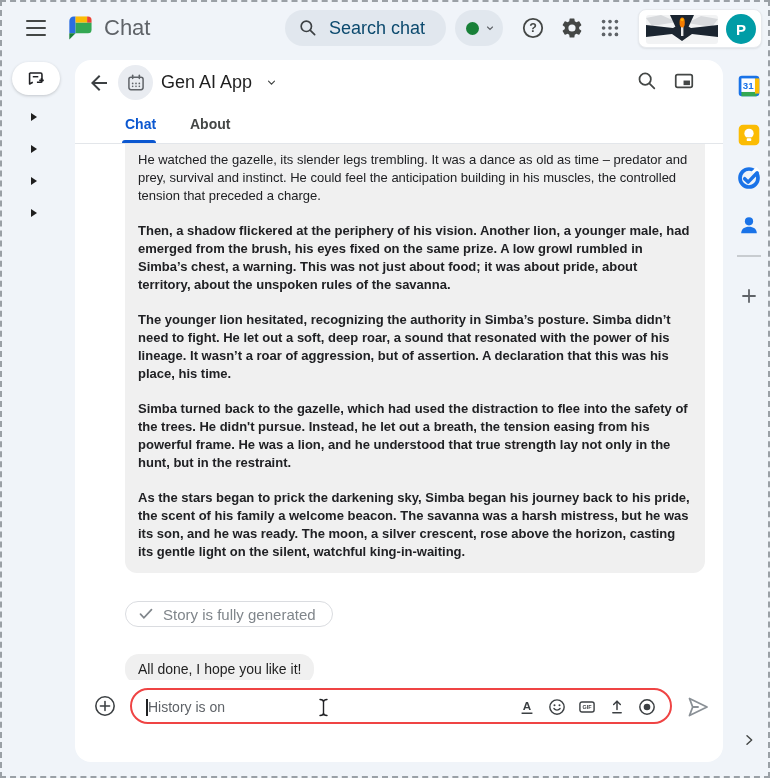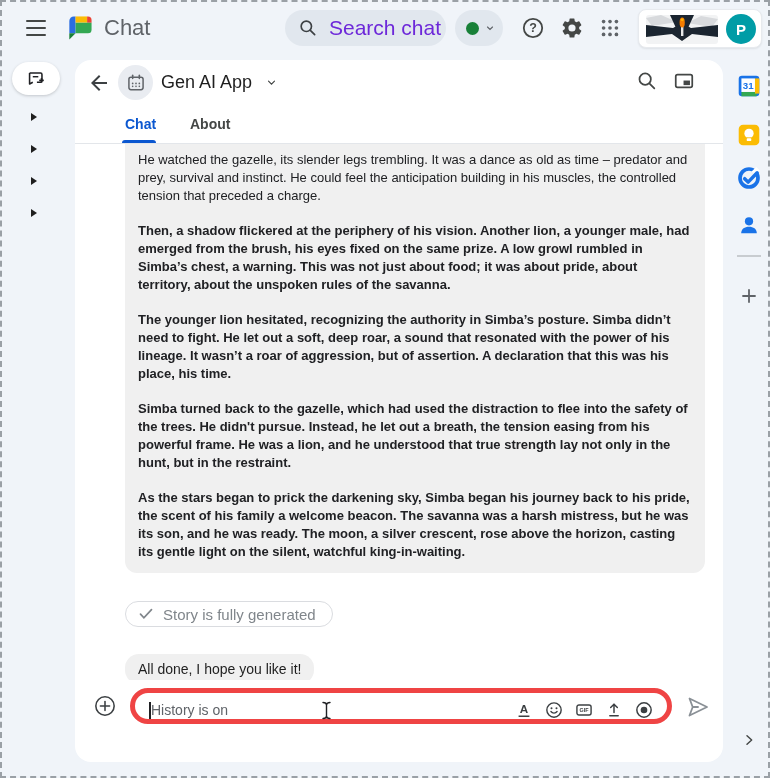--- a/index.html
+++ b/index.html
@@ -11,21 +11,21 @@
   
   .topbar { position:absolute; left:0; top:0; width:770px; height:56px; }
   .hamburger { position:absolute; left:26px; top:20px; width:20px; height:16px; display:flex;
                flex-direction:column; justify-content:space-between; cursor:pointer; }
   .hamburger span { height:2px; background:#444746; border-radius:1px; }
   .chat-logo { position:absolute; left:64px; top:12px; width:32px; height:32px; }
   .app-name { position:absolute; left:104px; top:15px; font-size:22px; color:#5f6368; }
   .search-pill { position:absolute; left:285px; top:10px; width:161px; height:36px;
                  background:#e1e7ee; border-radius:18px; display:flex; align-items:center;
                  padding-left:13px; gap:11px; cursor:pointer; }
-  .search-pill .ph { font-size:21px; color:#6d28d9; }
+  .search-pill .ph { font-size:18px; color:#0c4a6e; }
   .status-pill { position:absolute; left:455px; top:10px; width:48px; height:36px;
                  background:#e1e7ee; border-radius:18px; display:flex; align-items:center;
                  padding-left:11px; gap:5px; cursor:pointer; }
   .presence-dot { width:13px; height:13px; border-radius:50%; background:#188038; }
   .tb-icon { position:absolute; top:16px; width:24px; height:24px; cursor:pointer; }
   .profile-box { position:absolute; left:638px; top:9px; width:124px; height:39px; background:#fff;
                  border-radius:8px; border:1px solid #e7eaee; box-shadow:0 1px 2px rgba(0,0,0,.08); }
   .profile-photo { position:absolute; left:7px; top:5px; width:72px; height:29px; border-radius:3px; overflow:hidden; }
   .profile-avatar { position:absolute; left:87px; top:4px; width:30px; height:30px; border-radius:50%;
                     background:#009CA6; color:#fff; font-size:15px; font-weight:bold;
@@ -66,21 +66,21 @@
                  border:1px solid #dadce0; border-radius:13px; padding:0 16px 0 13px;
                  background:#fff; cursor:pointer; }
   .status-chip .chip-label { font-size:15px; color:#80868b; }
   .final-bubble { margin-top:7px; height:30px; display:inline-flex; align-items:center;
                   background:#f0f0f0; border-radius:14px; padding:0 13px; }
   .final-bubble span { font-size:14px; color:#1f1f1f; }
 
   .composer { position:absolute; left:0; top:620px; width:648px; height:60px; background:#fff; }
   .add-btn { position:absolute; left:19px; top:15px; width:22px; height:22px; cursor:pointer; }
   .input-pill { position:absolute; left:55px; top:8px; width:542px; height:36px;
-                border:5px solid #ef4444; border-radius:18px; background:#fff; cursor:text; }
+                border:2px solid #ef4444; border-radius:18px; background:#fff; cursor:text; }
   .input-text { position:absolute; left:14px; top:0; height:34px; display:flex; align-items:center; }
   .caret { width:1.5px; height:17px; background:#202124; }
   .placeholder { font-size:14px; color:#5f6368; margin-left:0.5px; }
   .ibeam { position:absolute; left:186px; top:8px; }
   .composer-tools { position:absolute; right:13px; top:0; height:34px; display:flex;
                     align-items:center; gap:10px; }
   .composer-tools .tool { width:20px; height:20px; cursor:pointer; }
   .send-btn { position:absolute; left:611px; top:16px; width:24px; height:22px; cursor:pointer; }
 
   

